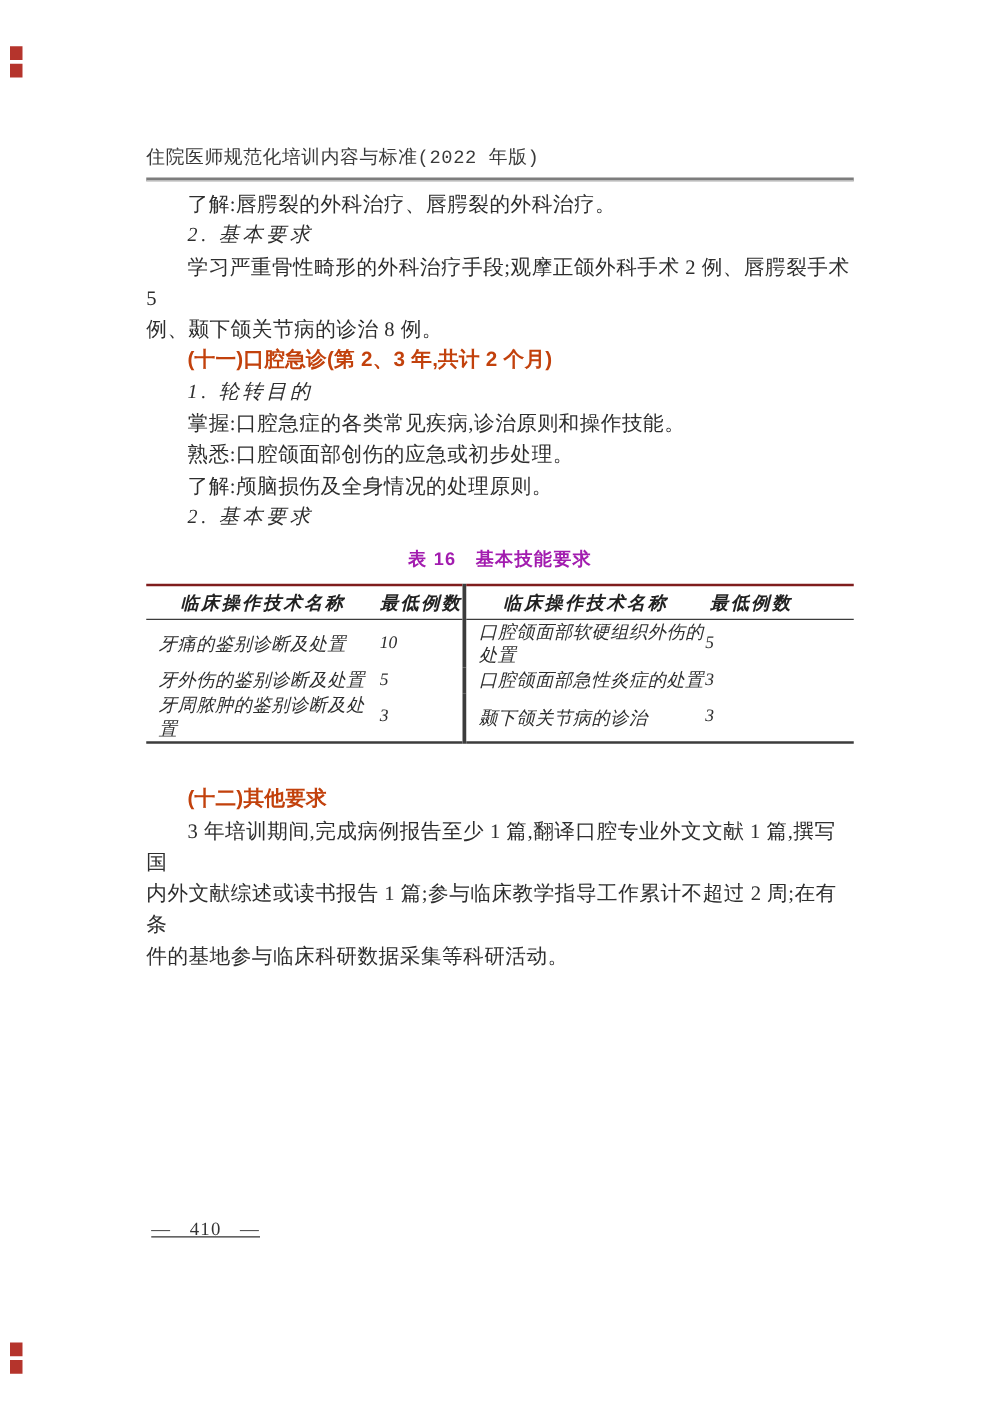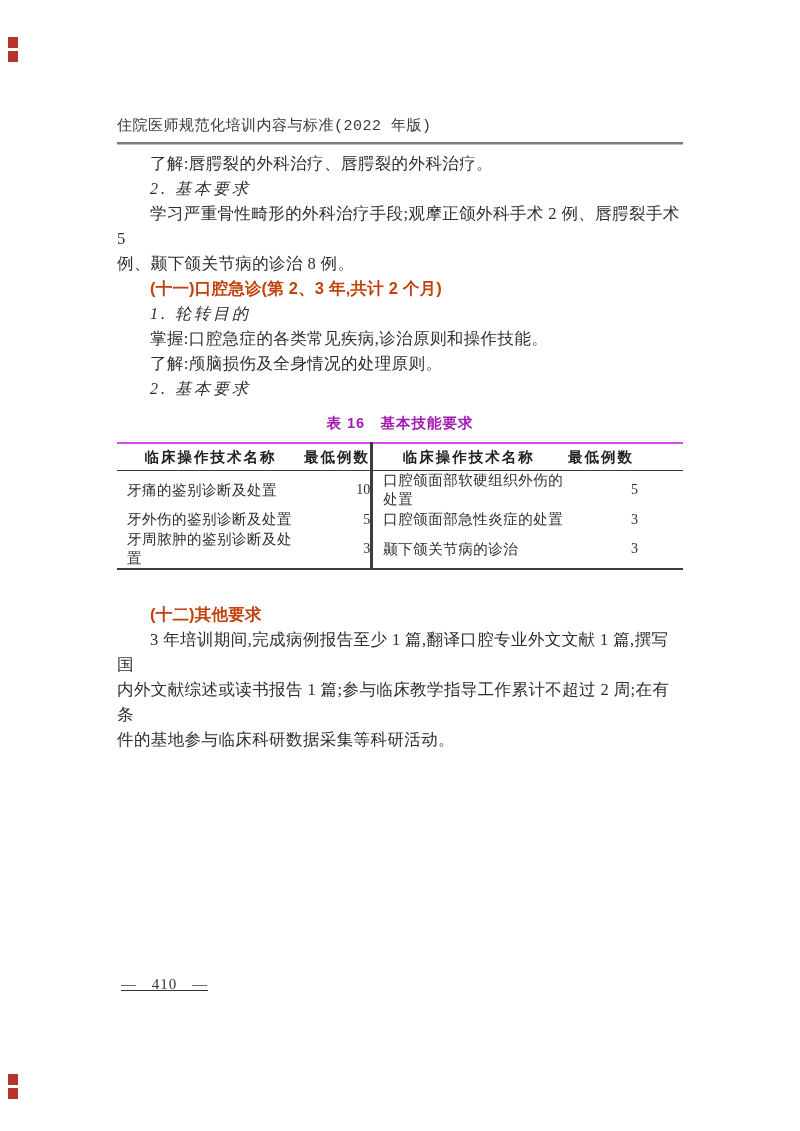--- a/index.html
+++ b/index.html
@@ -38,33 +38,33 @@
   }
 
   .table-block{margin-top:12px;}
   .table-caption{
     text-align:center;font-family:"Liberation Sans", sans-serif;
     font-weight:700;font-size:14.5px;line-height:20px;color:#a21caf;
     letter-spacing:1px;
   }
   table.skills{
     width:100%;margin-top:9px;border-collapse:collapse;
-    border-top:2px solid #d946ef;border-bottom:2px solid #3c3c3c;
+    border-top:2px solid #7f1d1d;border-bottom:2px solid #3c3c3c;font-style:italic;
   }
   table.skills th{
     font-family:"Liberation Sans", sans-serif;font-weight:700;
     font-size:14.5px;letter-spacing:2px;color:#222;
     height:26px;padding:0;border-bottom:1px solid #3c3c3c;text-align:center;
     vertical-align:middle;
   }
   table.skills td{
     font-size:14.5px;height:21px;padding:0;vertical-align:middle;color:#2e2e2e;
   }
   table.skills td.name{text-align:left;padding-left:10px;letter-spacing:0.5px;}
-  table.skills td.count{text-align:right;font-size:14px;}
+  table.skills td.count{text-align:left;font-size:14px;}
   table.skills .divider{border-left:3px solid #3c3c3c;}
   table.skills td.pad-right, table.skills th.pad-right{padding-right:45px;}
 
   .after-table{margin-top:32px;}
 
   .page-num{
     position:absolute;left:121px;top:976px;
     font-size:15px;color:#333;letter-spacing:1px;word-spacing:10px;text-decoration:underline;
   }
 </style>
@@ -83,20 +83,21 @@
 
   <div class="content">
 
     <p class="line indent">了解:唇腭裂的外科治疗、唇腭裂的外科治疗。</p>
     <p class="line indent kaiti">2. 基本要求</p>
     <p class="line indent">学习严重骨性畸形的外科治疗手段;观摩正颌外科手术 2 例、唇腭裂手术 5</p>
     <p class="line">例、颞下颌关节病的诊治 8 例。</p>
     <p class="line indent heading">(十一)口腔急诊(第 2、3 年,共计 2 个月)</p>
     <p class="line indent kaiti">1. 轮转目的</p>
     <p class="line indent">掌握:口腔急症的各类常见疾病,诊治原则和操作技能。</p>
+    <p class="line indent">熟悉:口腔颌面部创伤的应急或初步处理。</p>
     <p class="line indent">了解:颅脑损伤及全身情况的处理原则。</p>
     <p class="line indent kaiti">2. 基本要求</p>
 
     <div class="table-block">
       <div class="table-caption">表 16　基本技能要求</div>
       <table class="skills">
         <colgroup>
           <col style="width:33%">
             <col style="width:12%">
           <col style="width:34%">

